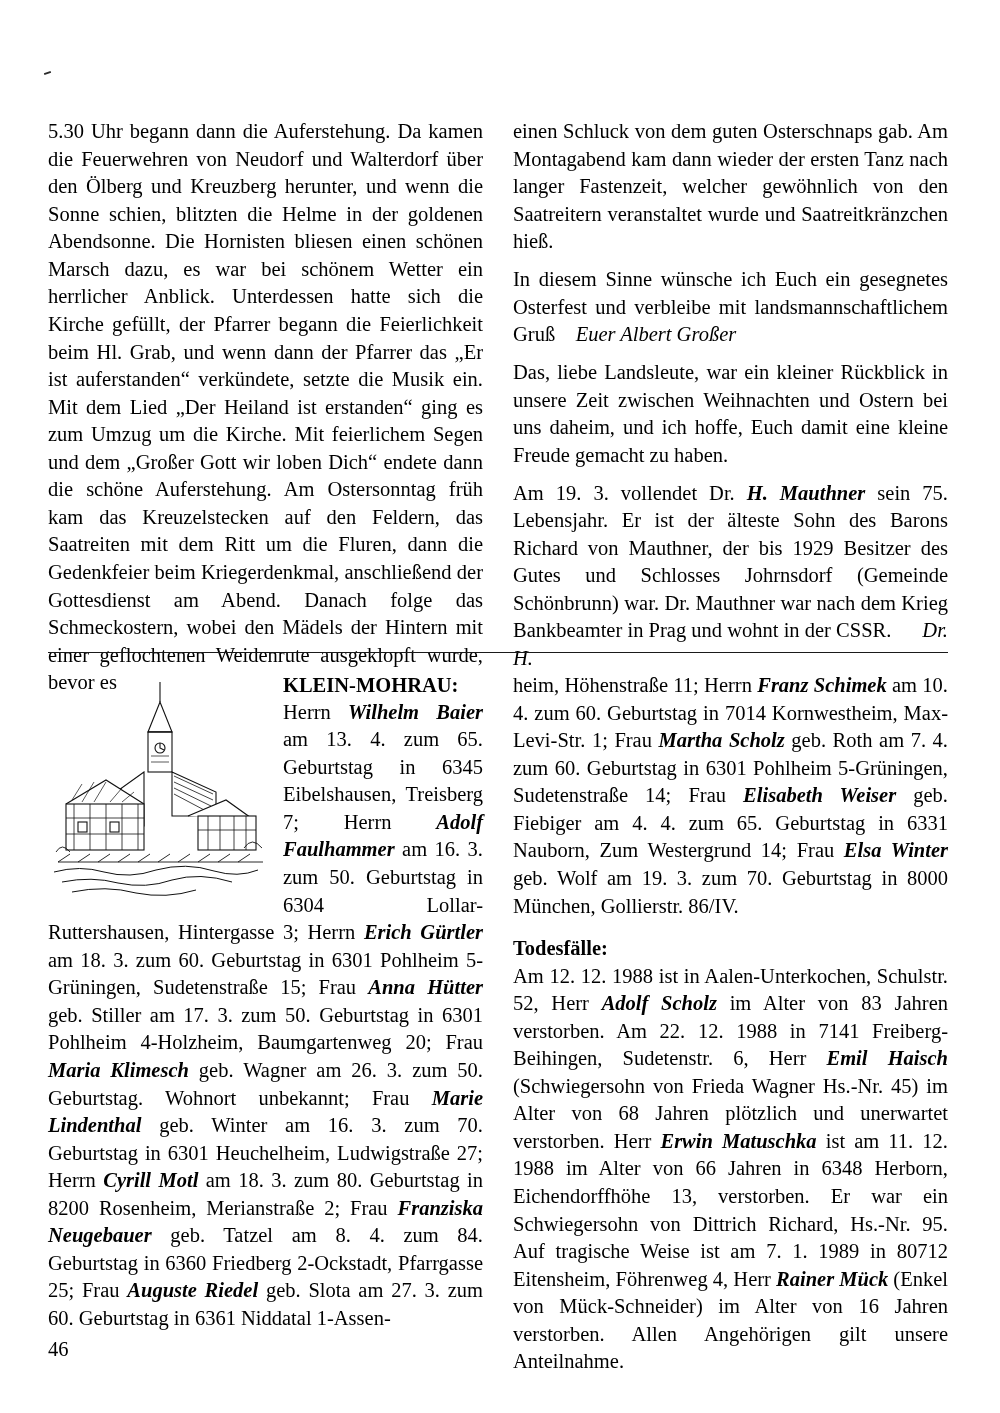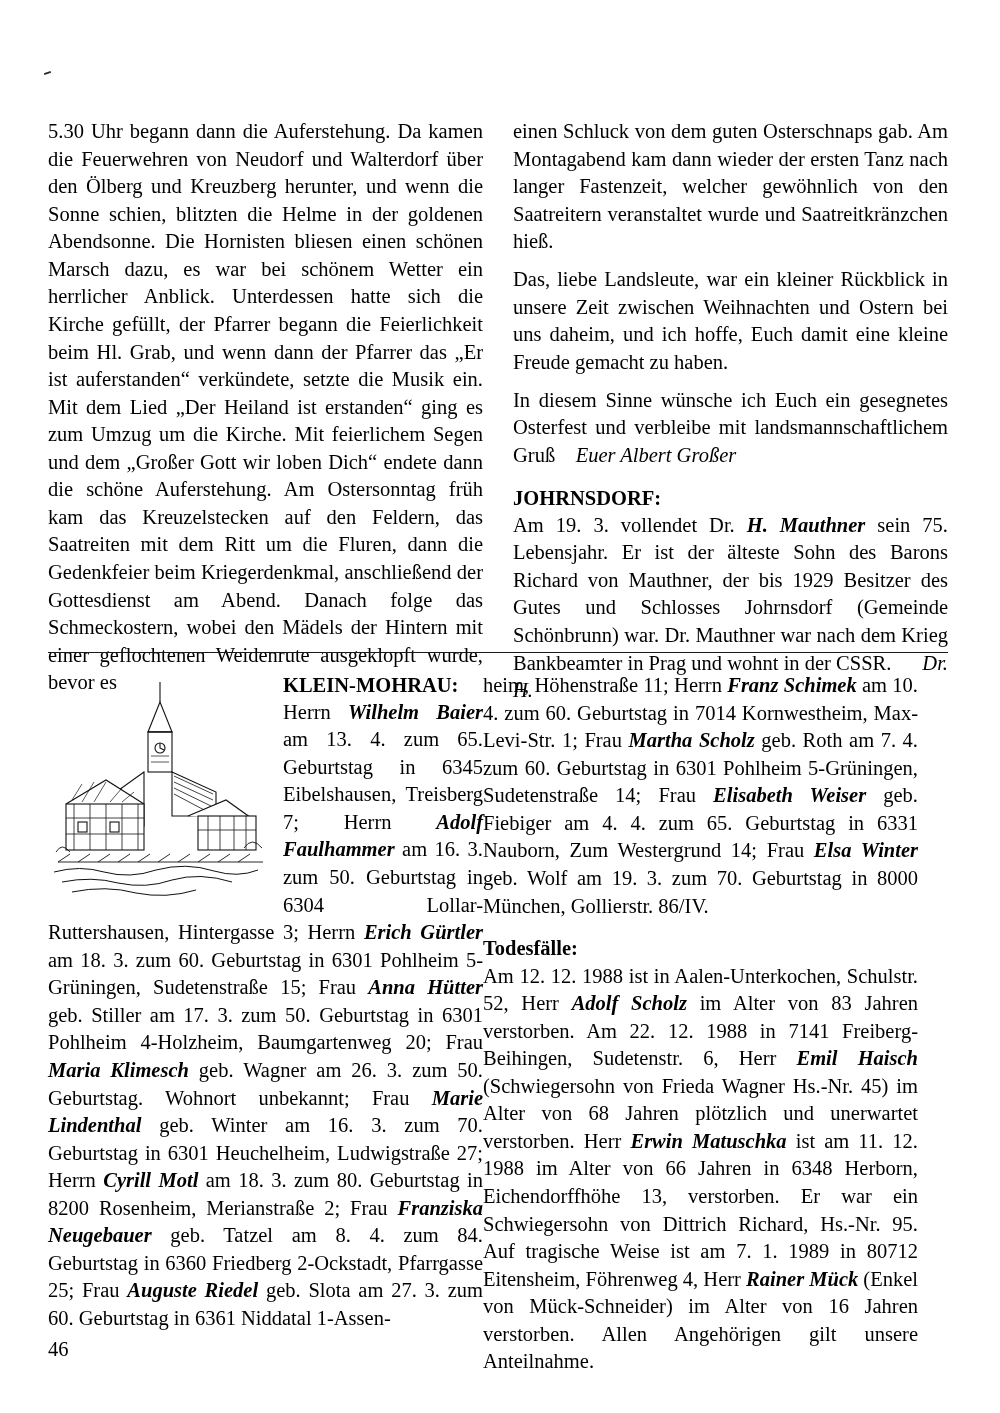--- a/index.html
+++ b/index.html
@@ -73,20 +73,21 @@
   }
   
   .lower {
     position: absolute;
     left: 48px;
     top: 672px;
     width: 900px;
   }
   .lower-cols {
     display: flex;
+    gap: 30px;
   }
   .lower-left {
     width: 435px;
   }
   .lower-right {
     width: 435px;
   }
   .figure-wrap {
     float: left;
     width: 225px;
@@ -115,23 +116,22 @@
 
   <div class="content">
     <div class="top-cols">
 
       <div class="col">
         <p>5.30 Uhr begann dann die Auferstehung. Da kamen die Feuerwehren von Neudorf und Walterdorf über den Ölberg und Kreuzberg herunter, und wenn die Sonne schien, blitzten die Helme in der goldenen Abendsonne. Die Hornisten bliesen einen schönen Marsch dazu, es war bei schönem Wetter ein herrlicher Anblick. Unterdessen hatte sich die Kirche gefüllt, der Pfarrer begann die Feierlichkeit beim Hl. Grab, und wenn dann der Pfarrer das „Er ist auferstanden“ verkündete, setzte die Musik ein. Mit dem Lied „Der Heiland ist erstanden“ ging es zum Umzug um die Kirche. Mit feierlichem Segen und dem „Großer Gott wir loben Dich“ endete dann die schöne Auferstehung. Am Ostersonntag früh kam das Kreuzelstecken auf den Feldern, das Saatreiten mit dem Ritt um die Fluren, dann die Gedenkfeier beim Kriegerdenkmal, anschließend der Gottesdienst am Abend. Danach folge das Schmeckostern, wobei den Mädels der Hintern mit einer geflochtenen Weidenrute ausgeklopft wurde, bevor es</p>
       </div>
 
       <div class="col tight">
         <p>einen Schluck von dem guten Osterschnaps gab. Am Montagabend kam dann wieder der ersten Tanz nach langer Fastenzeit, welcher gewöhnlich von den Saatreitern veranstaltet wurde und Saatreitkränzchen hieß.</p>
+        <p><span>In diesem Sinne wünsche ich Euch ein gesegnetes Osterfest und verbleibe mit landsmannschaftlichem Gruß</span>&nbsp;&nbsp;&nbsp;&nbsp;<span class="inline-sig">Euer Albert Großer</span></p>
         <p>Das, liebe Landsleute, war ein kleiner Rückblick in unsere Zeit zwischen Weihnachten und Ostern bei uns daheim, und ich hoffe, Euch damit eine kleine Freude gemacht zu haben.</p>
-        <p><span>In diesem Sinne wünsche ich Euch ein gesegnetes Osterfest und verbleibe mit landsmannschaftlichem Gruß</span>&nbsp;&nbsp;&nbsp;&nbsp;<span class="inline-sig">Euer Albert Großer</span></p>
-        <div class="head">JOHRNSDORF:</div>
         <p><span>Am 19. 3. vollendet Dr. </span><b>H. Mauthner</b><span> sein 75. Lebensjahr. Er ist der älteste Sohn des Barons Richard von Mauthner, der bis 1929 Besitzer des Gutes und Schlosses Johrnsdorf (Gemeinde Schönbrunn) war. Dr. Mauthner war nach dem Krieg Bankbeamter in Prag und wohnt in der CSSR.</span>&nbsp;&nbsp;&nbsp;&nbsp;&nbsp;&nbsp;<span class="inline-sig">Dr. H.</span></p>
       </div>
 
     </div>
   </div>
 
   <div class="rule"></div>
 
   <div class="lower">
     <div class="lower-cols">

